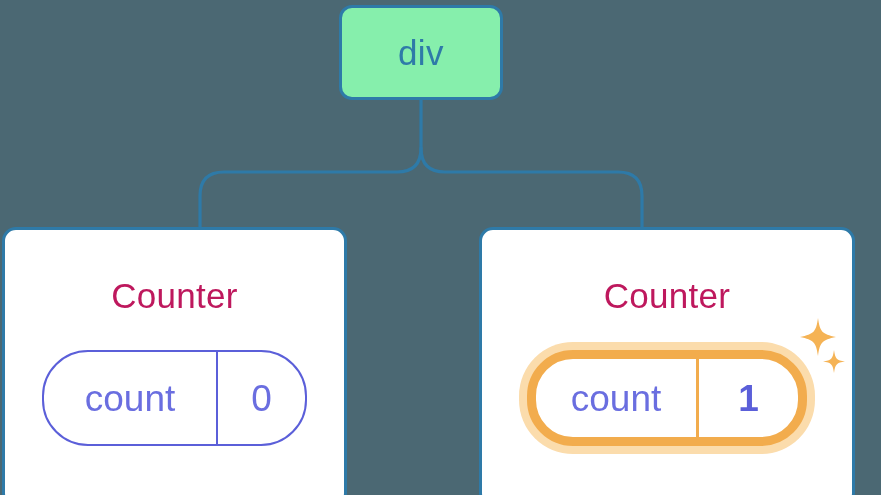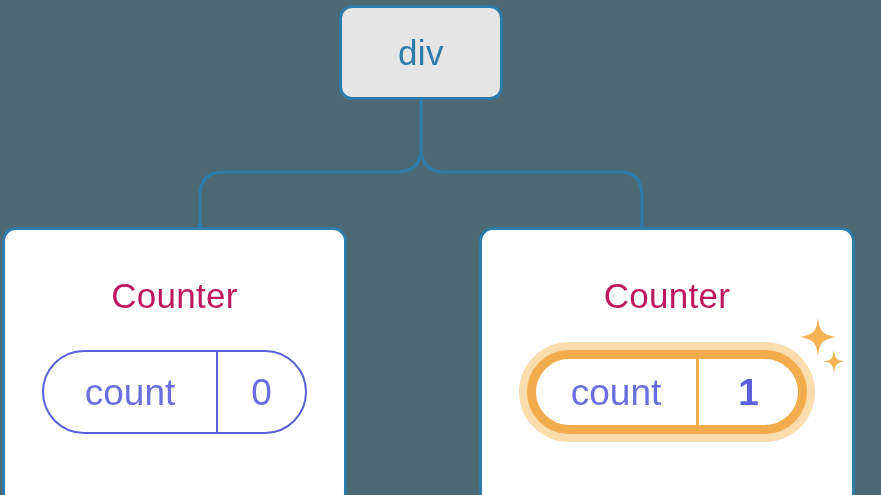--- a/index.html
+++ b/index.html
@@ -26,21 +26,21 @@
     pointer-events: none;
   }
 
   
   .root-node {
     position: absolute;
     left: 339px;
     top: 5px;
     width: 164px;
     height: 95px;
-    background: #e5e5e5;
+    background: #86efac;
     border: 3px solid #2e7aa8;
     border-radius: 13px;
     box-sizing: border-box;
     display: flex;
     align-items: center;
     justify-content: center;
     z-index: 3;
   }
   .root-label {
     font-size: 35px;
@@ -81,21 +81,21 @@
     top: 120px;
     left: 0;
     right: 0;
     display: flex;
     justify-content: center;
   }
   .pill {
     position: relative;
     display: flex;
     align-items: stretch;
-    height: 84px;
+    height: 96px;
     border-radius: 46px;
     box-sizing: border-box;
   }
   .pill.plain {
     width: 265px;
     border: 2px solid #5b5fd9;
     background: #ffffff;
   }
   .pill.highlight {
     width: 280px;

